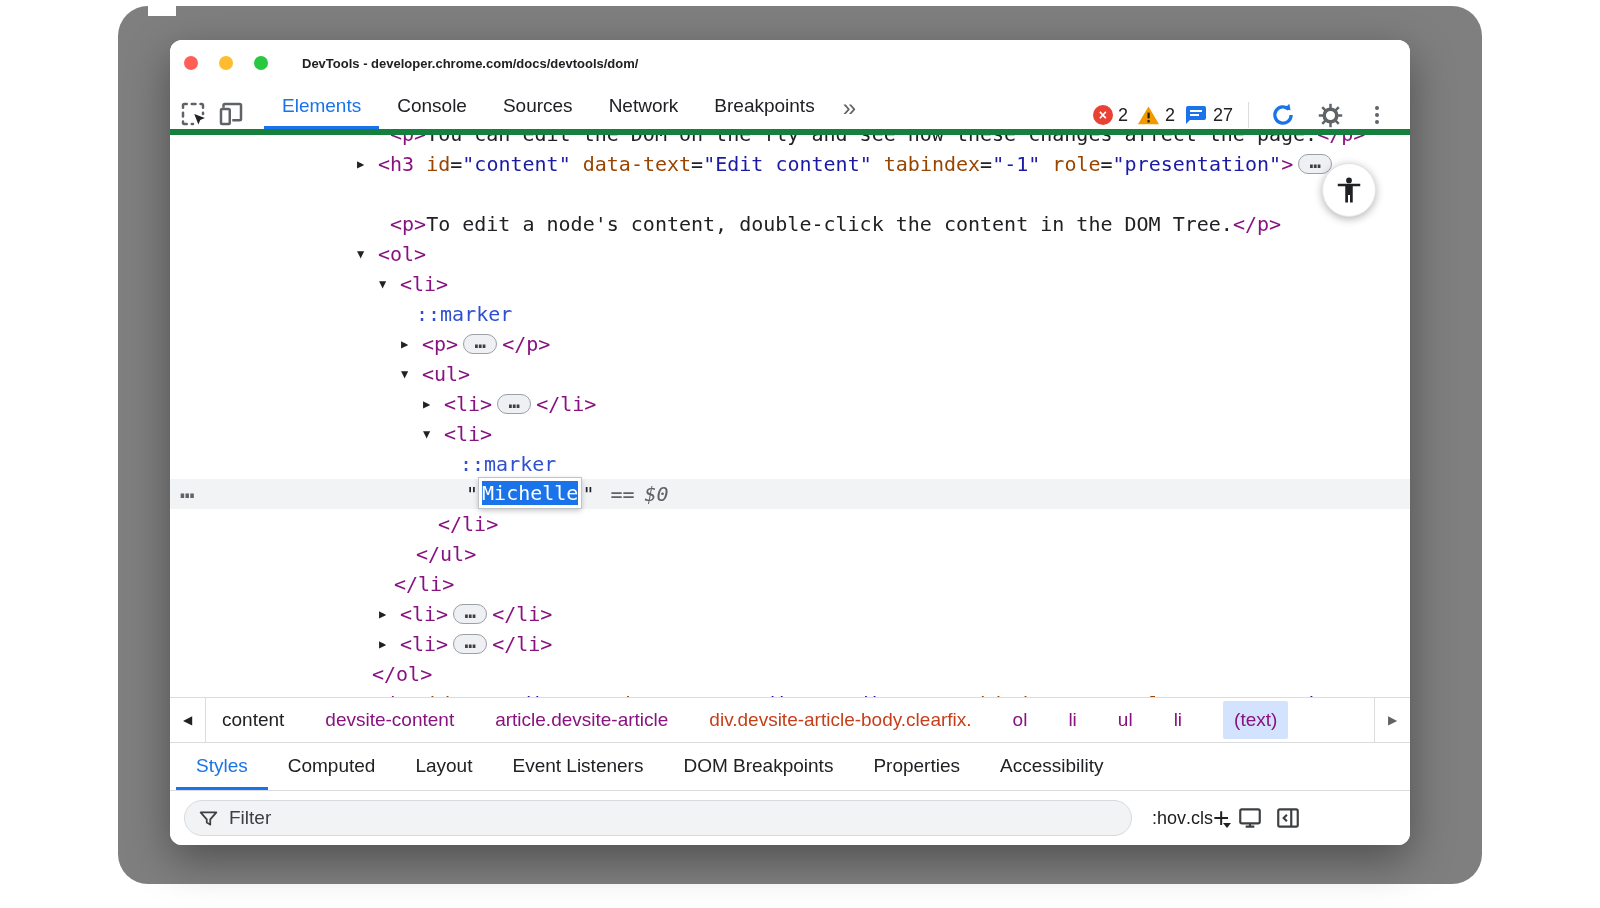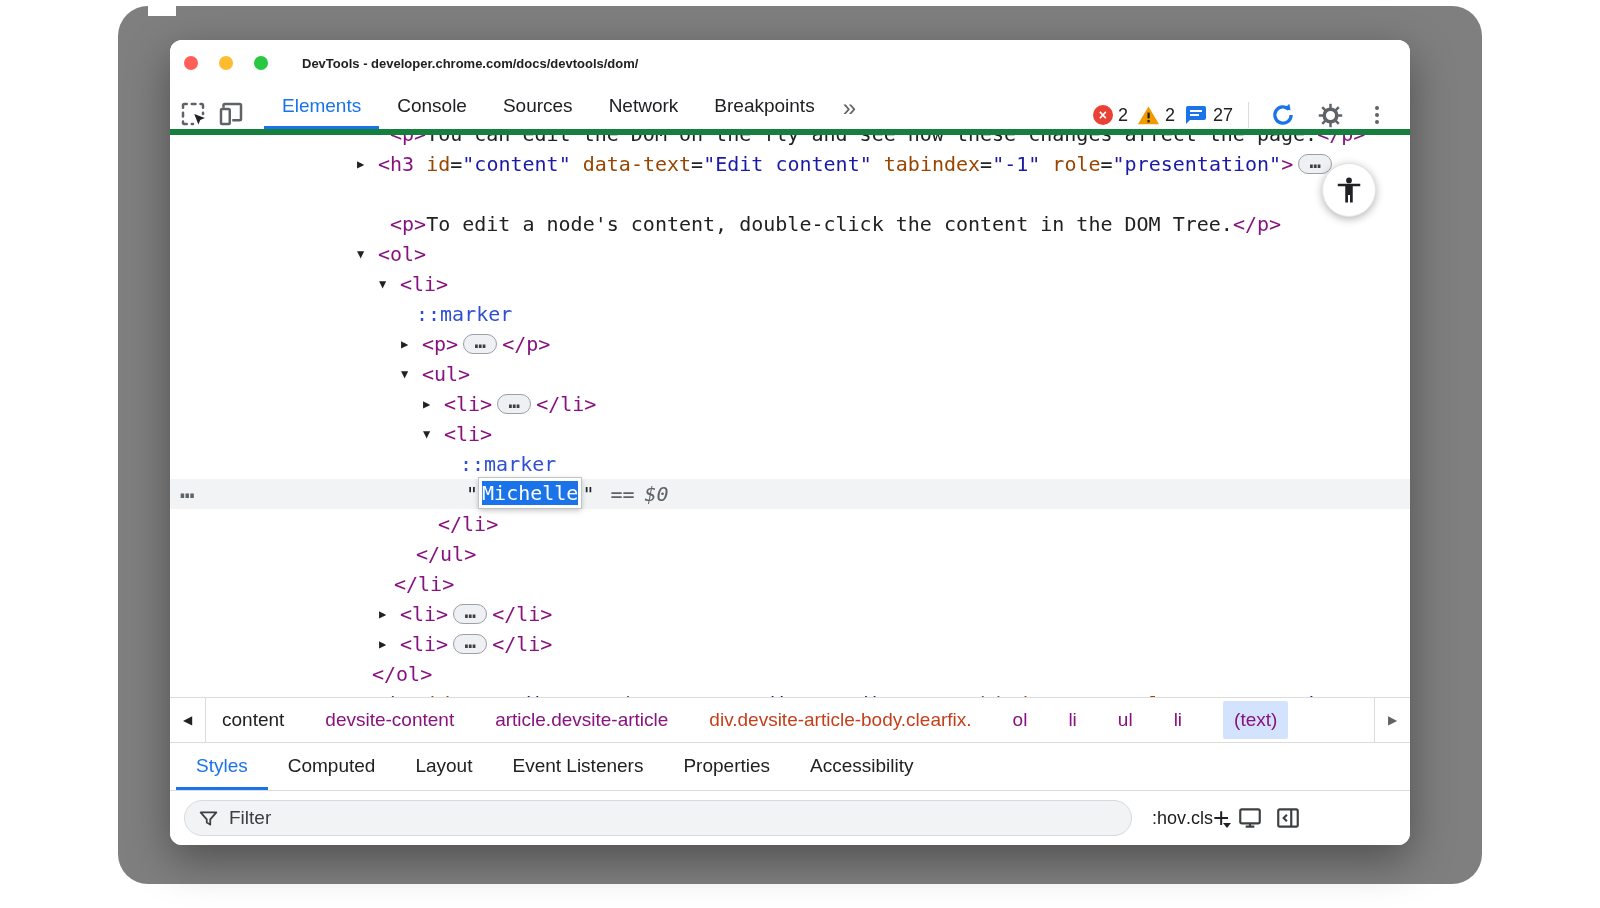--- a/index.html
+++ b/index.html
@@ -306,20 +306,21 @@
         <div class="crumb k-node selected">(text)</div>
       </div>
     <div class="crumb-btn right">▶</div>
   </div>
 
   <div class="ptabs">
       <div class="ptab active">Styles</div>
       <div class="ptab">Computed</div>
       <div class="ptab">Layout</div>
       <div class="ptab">Event Listeners</div>
+      <div class="ptab">DOM Breakpoints</div>
       <div class="ptab">Properties</div>
       <div class="ptab">Accessibility</div>
     </div>
 
   <div class="filterbar">
     <div class="finput">
       <span>
         <svg viewBox="0 0 24 24" width="21" height="21" fill="none" stroke="#3c4043" stroke-width="2" stroke-linejoin="round">
           <path d="M3 5h18l-7 8v6l-4-2.5V13z"></path>
         </svg>

